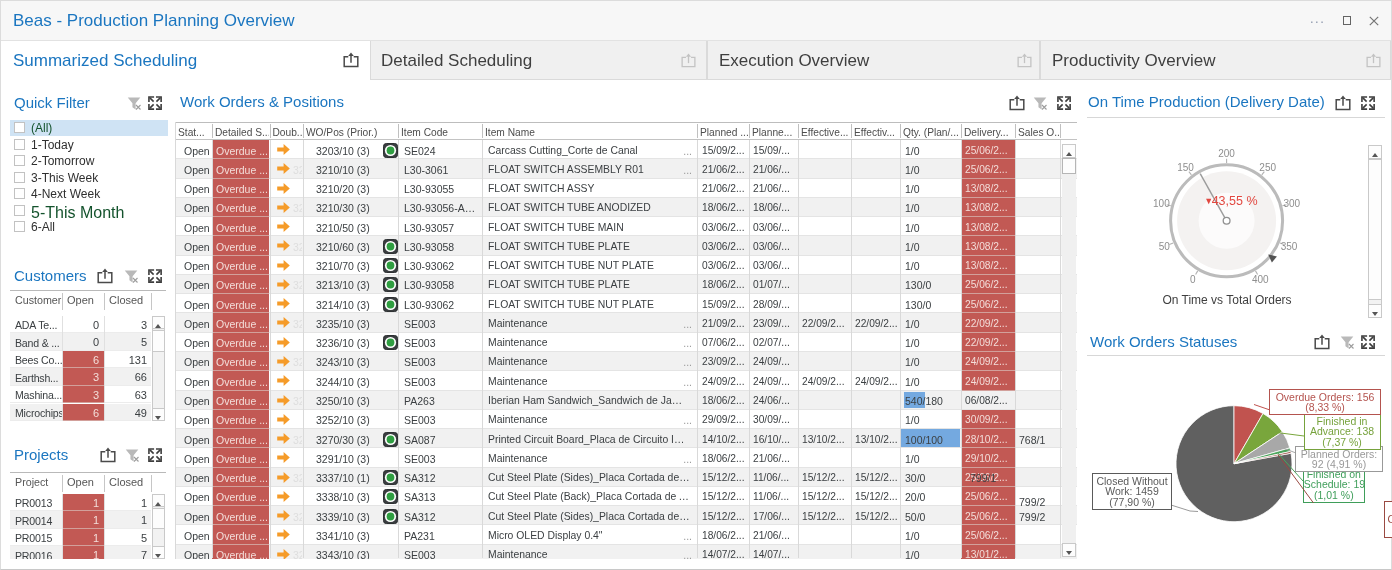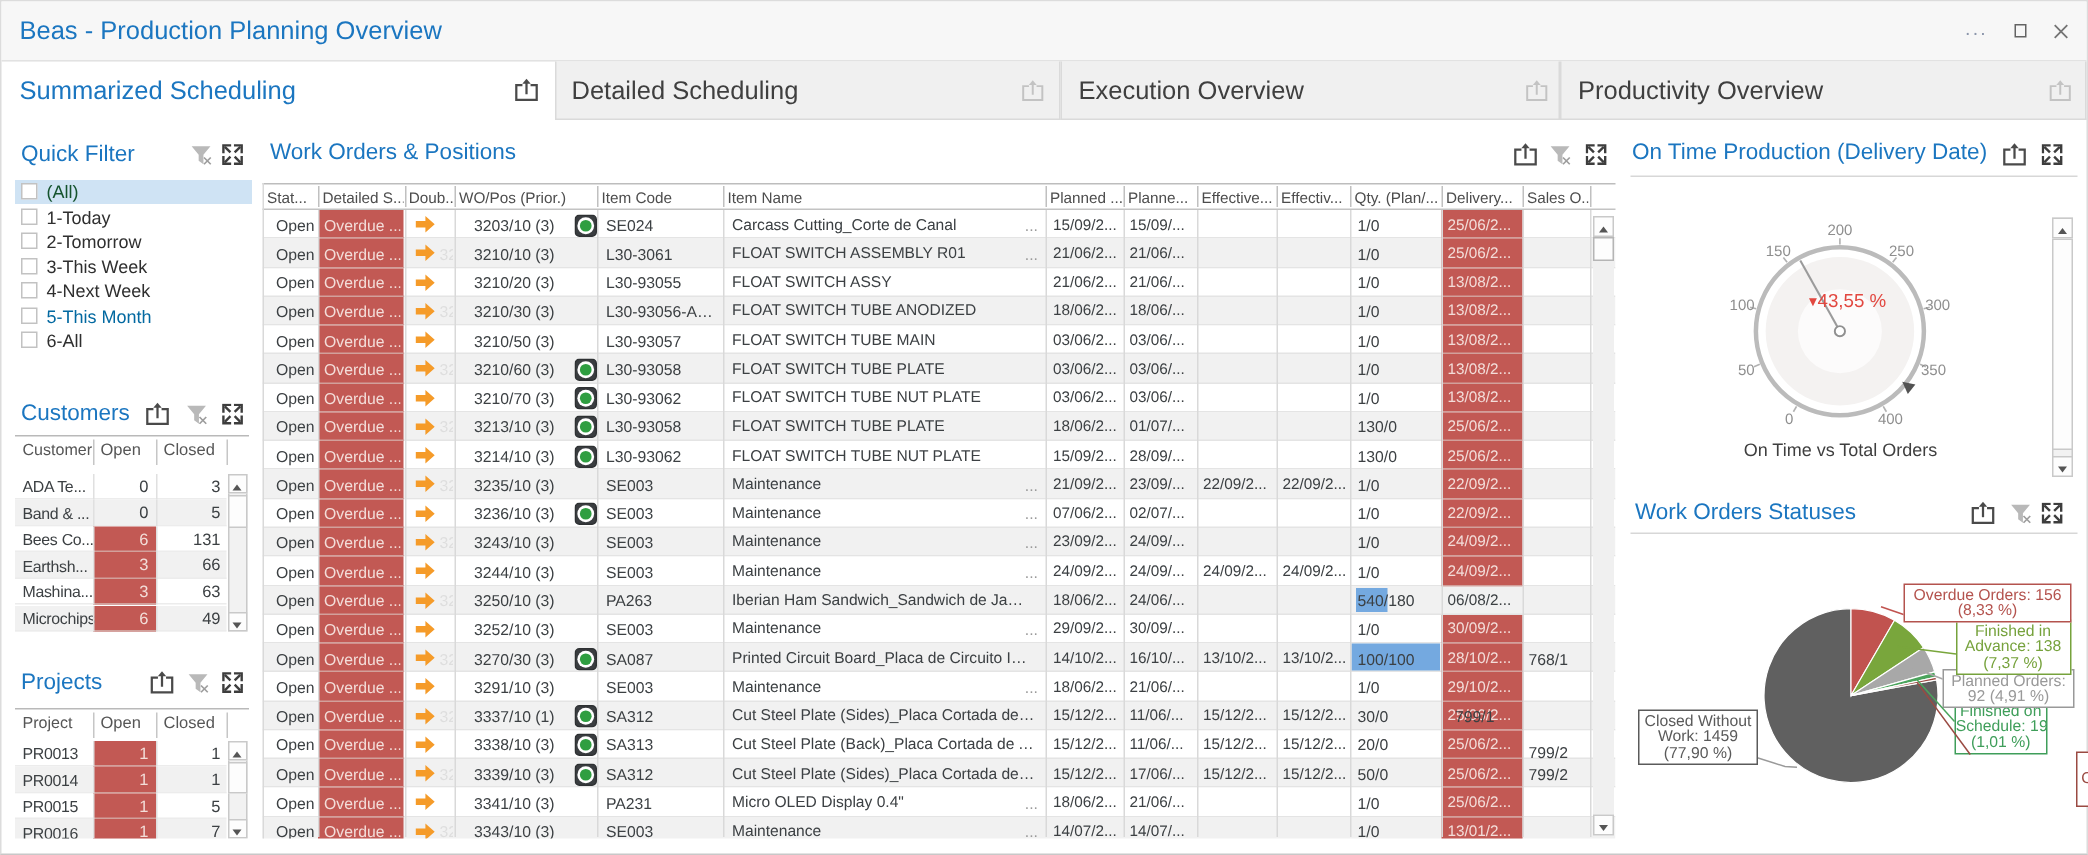--- a/index.html
+++ b/index.html
@@ -65,21 +65,21 @@
 <div class="ab" style="left:31px;top:121.0px;font-size:12px;color:#14532d">(All)</div>
 <div class="ab" style="left:14px;top:138.5px;width:11px;height:11px;background:#fff;border:1px solid #c2c2c2"></div>
 <div class="ab" style="left:31px;top:137.5px;font-size:12px;color:#2f2f2f">1-Today</div>
 <div class="ab" style="left:14px;top:155.0px;width:11px;height:11px;background:#fff;border:1px solid #c2c2c2"></div>
 <div class="ab" style="left:31px;top:154.0px;font-size:12px;color:#2f2f2f">2-Tomorrow</div>
 <div class="ab" style="left:14px;top:171.5px;width:11px;height:11px;background:#fff;border:1px solid #c2c2c2"></div>
 <div class="ab" style="left:31px;top:170.5px;font-size:12px;color:#2f2f2f">3-This Week</div>
 <div class="ab" style="left:14px;top:188.0px;width:11px;height:11px;background:#fff;border:1px solid #c2c2c2"></div>
 <div class="ab" style="left:31px;top:187.0px;font-size:12px;color:#2f2f2f">4-Next Week</div>
 <div class="ab" style="left:14px;top:204.5px;width:11px;height:11px;background:#fff;border:1px solid #c2c2c2"></div>
-<div class="ab" style="left:31px;top:203.5px;font-size:12px;color:#0369a1">5-This Month</div>
+<div class="ab" style="left:31px;top:203.5px;font-size:16px;color:#14532d">5-This Month</div>
 <div class="ab" style="left:14px;top:221.0px;width:11px;height:11px;background:#fff;border:1px solid #c2c2c2"></div>
 <div class="ab" style="left:31px;top:220.0px;font-size:12px;color:#2f2f2f">6-All</div>
 <div class="ab blue" style="left:14px;top:267px;font-size:15px">Customers</div>
 <svg class="ab" style="left:97px;top:268px" width="16" height="16" viewBox="0 0 16 16">
 <path d="M5.3 4.7 H1.2 V14.5 H14.8 V4.7 H10.7" fill="none" stroke="#4a4a4a" stroke-width="1.5"></path>
 <path d="M8 10.8 V2.6" fill="none" stroke="#4a4a4a" stroke-width="1.5"></path>
 <path d="M8 0.5 L5.2 3.9 H10.8 Z" fill="#4a4a4a"></path>
   </svg>
 <svg class="ab" style="left:124px;top:269px" width="15" height="15" viewBox="0 0 16 16">
 <path d="M0.8 1.6 H14.2 L9.2 7.6 V14.4 L5.8 11.9 V7.6 Z" fill="#b9b9b9"></path>

